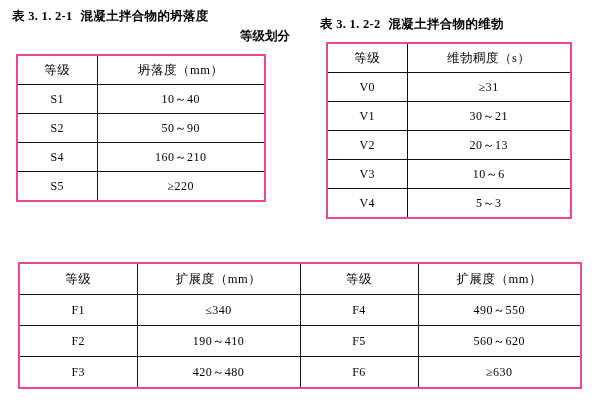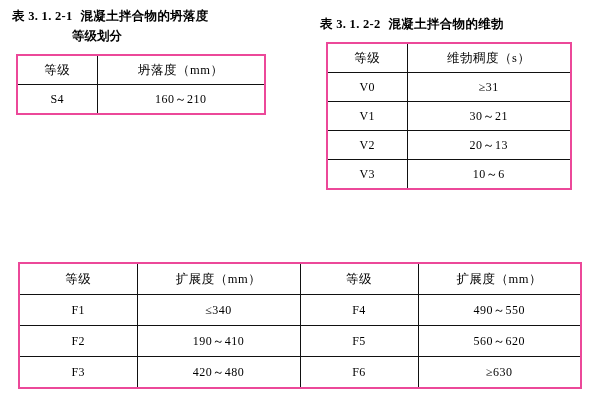--- a/index.html
+++ b/index.html
@@ -51,20 +51,21 @@
     line-height: 20px;
     letter-spacing: 0.3px;
   }
   .caption .num {
     margin-right: 8px;
   }
   .caption-line2 {
     font-size: 12.5px;
     font-weight: bold;
     line-height: 20px;
+    text-align: right;
   }
 
   
   .block {
     position: absolute;
   }
   #block-1 {
     left: 10px;
     top: 6px;
     width: 280px;
@@ -121,22 +122,34 @@
       <colgroup>
           <col class="c1">
           <col class="c2">
         </colgroup>
       <tbody>
         <tr>
           <th>等级</th>
           <th>坍落度（mm）</th>
         </tr>
         <tr>
+          <td>S1</td>
+          <td>10～40</td>
+        </tr>
+        <tr>
+          <td>S2</td>
+          <td>50～90</td>
+        </tr>
+        <tr>
           <td>S4</td>
           <td>160～210</td>
+        </tr>
+        <tr>
+          <td>S5</td>
+          <td>≥220</td>
         </tr>
       </tbody>
     </table>
   </div>
 
   <div class="block" id="block-2">
     <div class="cap-wrap">
       <div class="caption">
         <span class="num">表 3. 1. 2-2</span><span>混凝土拌合物的维勃</span>
       </div>
@@ -160,20 +173,24 @@
           <td>V1</td>
           <td>30～21</td>
         </tr>
         <tr>
           <td>V2</td>
           <td>20～13</td>
         </tr>
         <tr>
           <td>V3</td>
           <td>10～6</td>
+        </tr>
+        <tr>
+          <td>V4</td>
+          <td>5～3</td>
         </tr>
       </tbody>
     </table>
   </div>
 
   <div class="block" id="block-3">
 
     <table class="doc-table outer-frame" id="table-3">
       <colgroup>
           <col class="c1">

